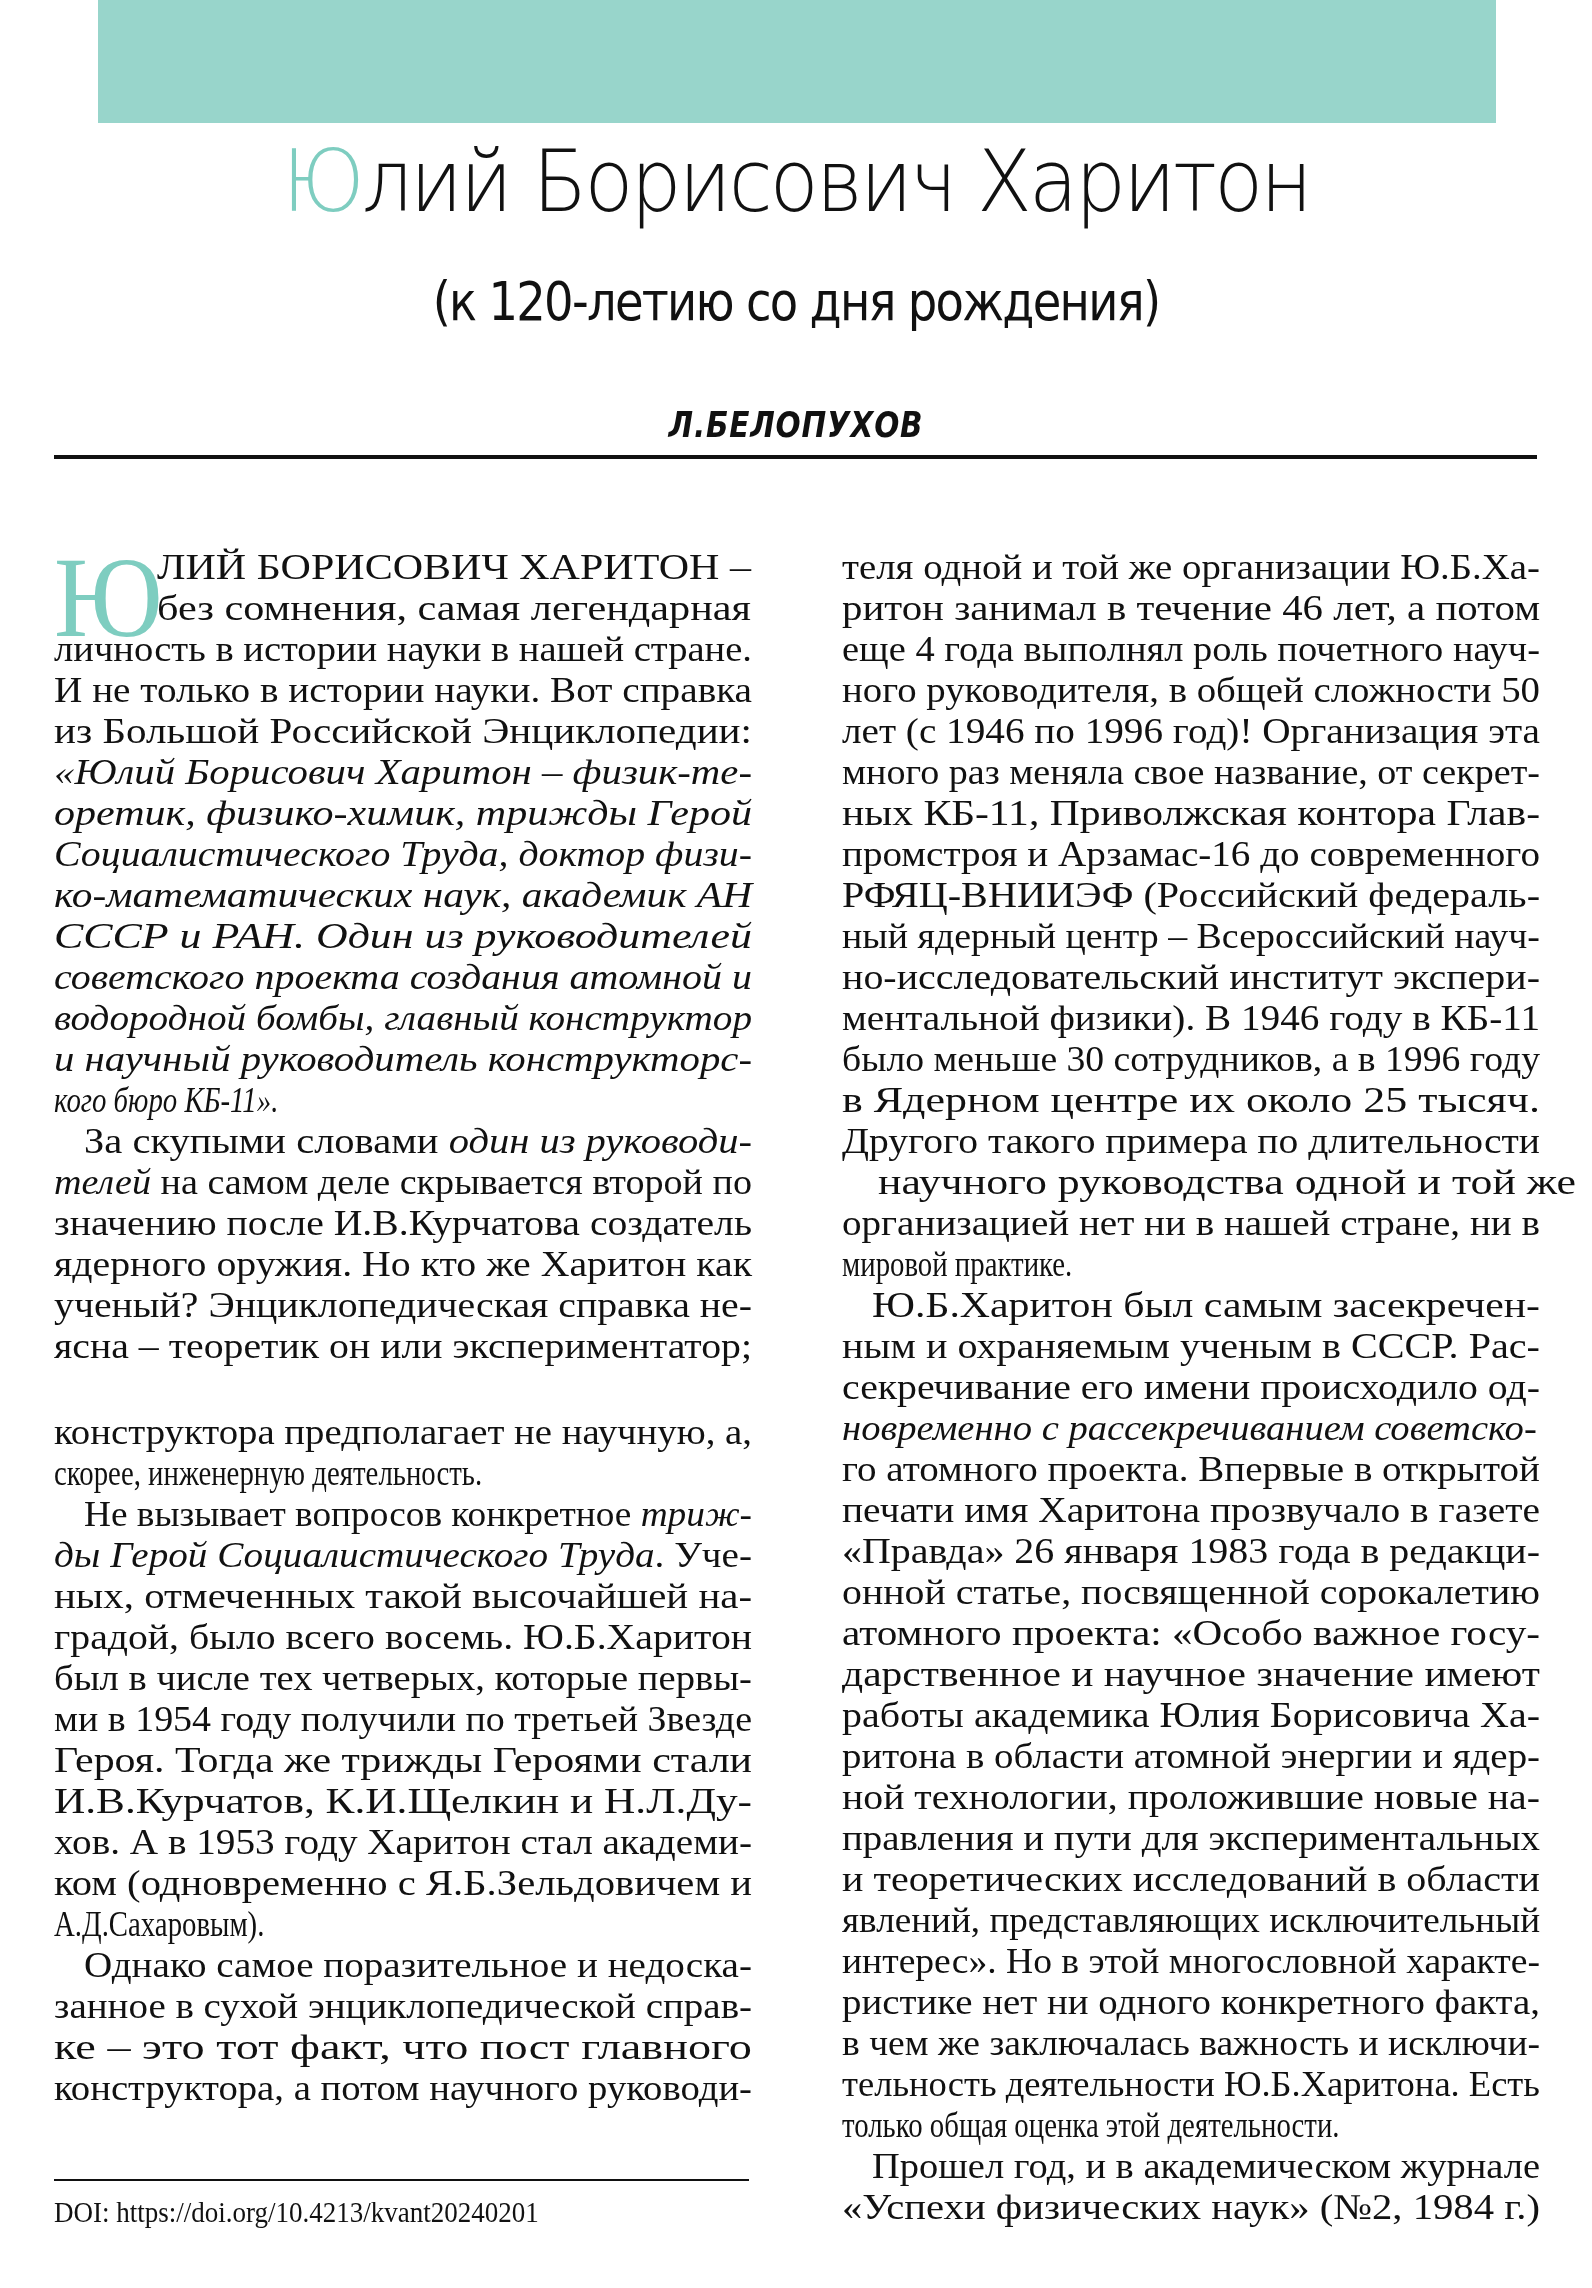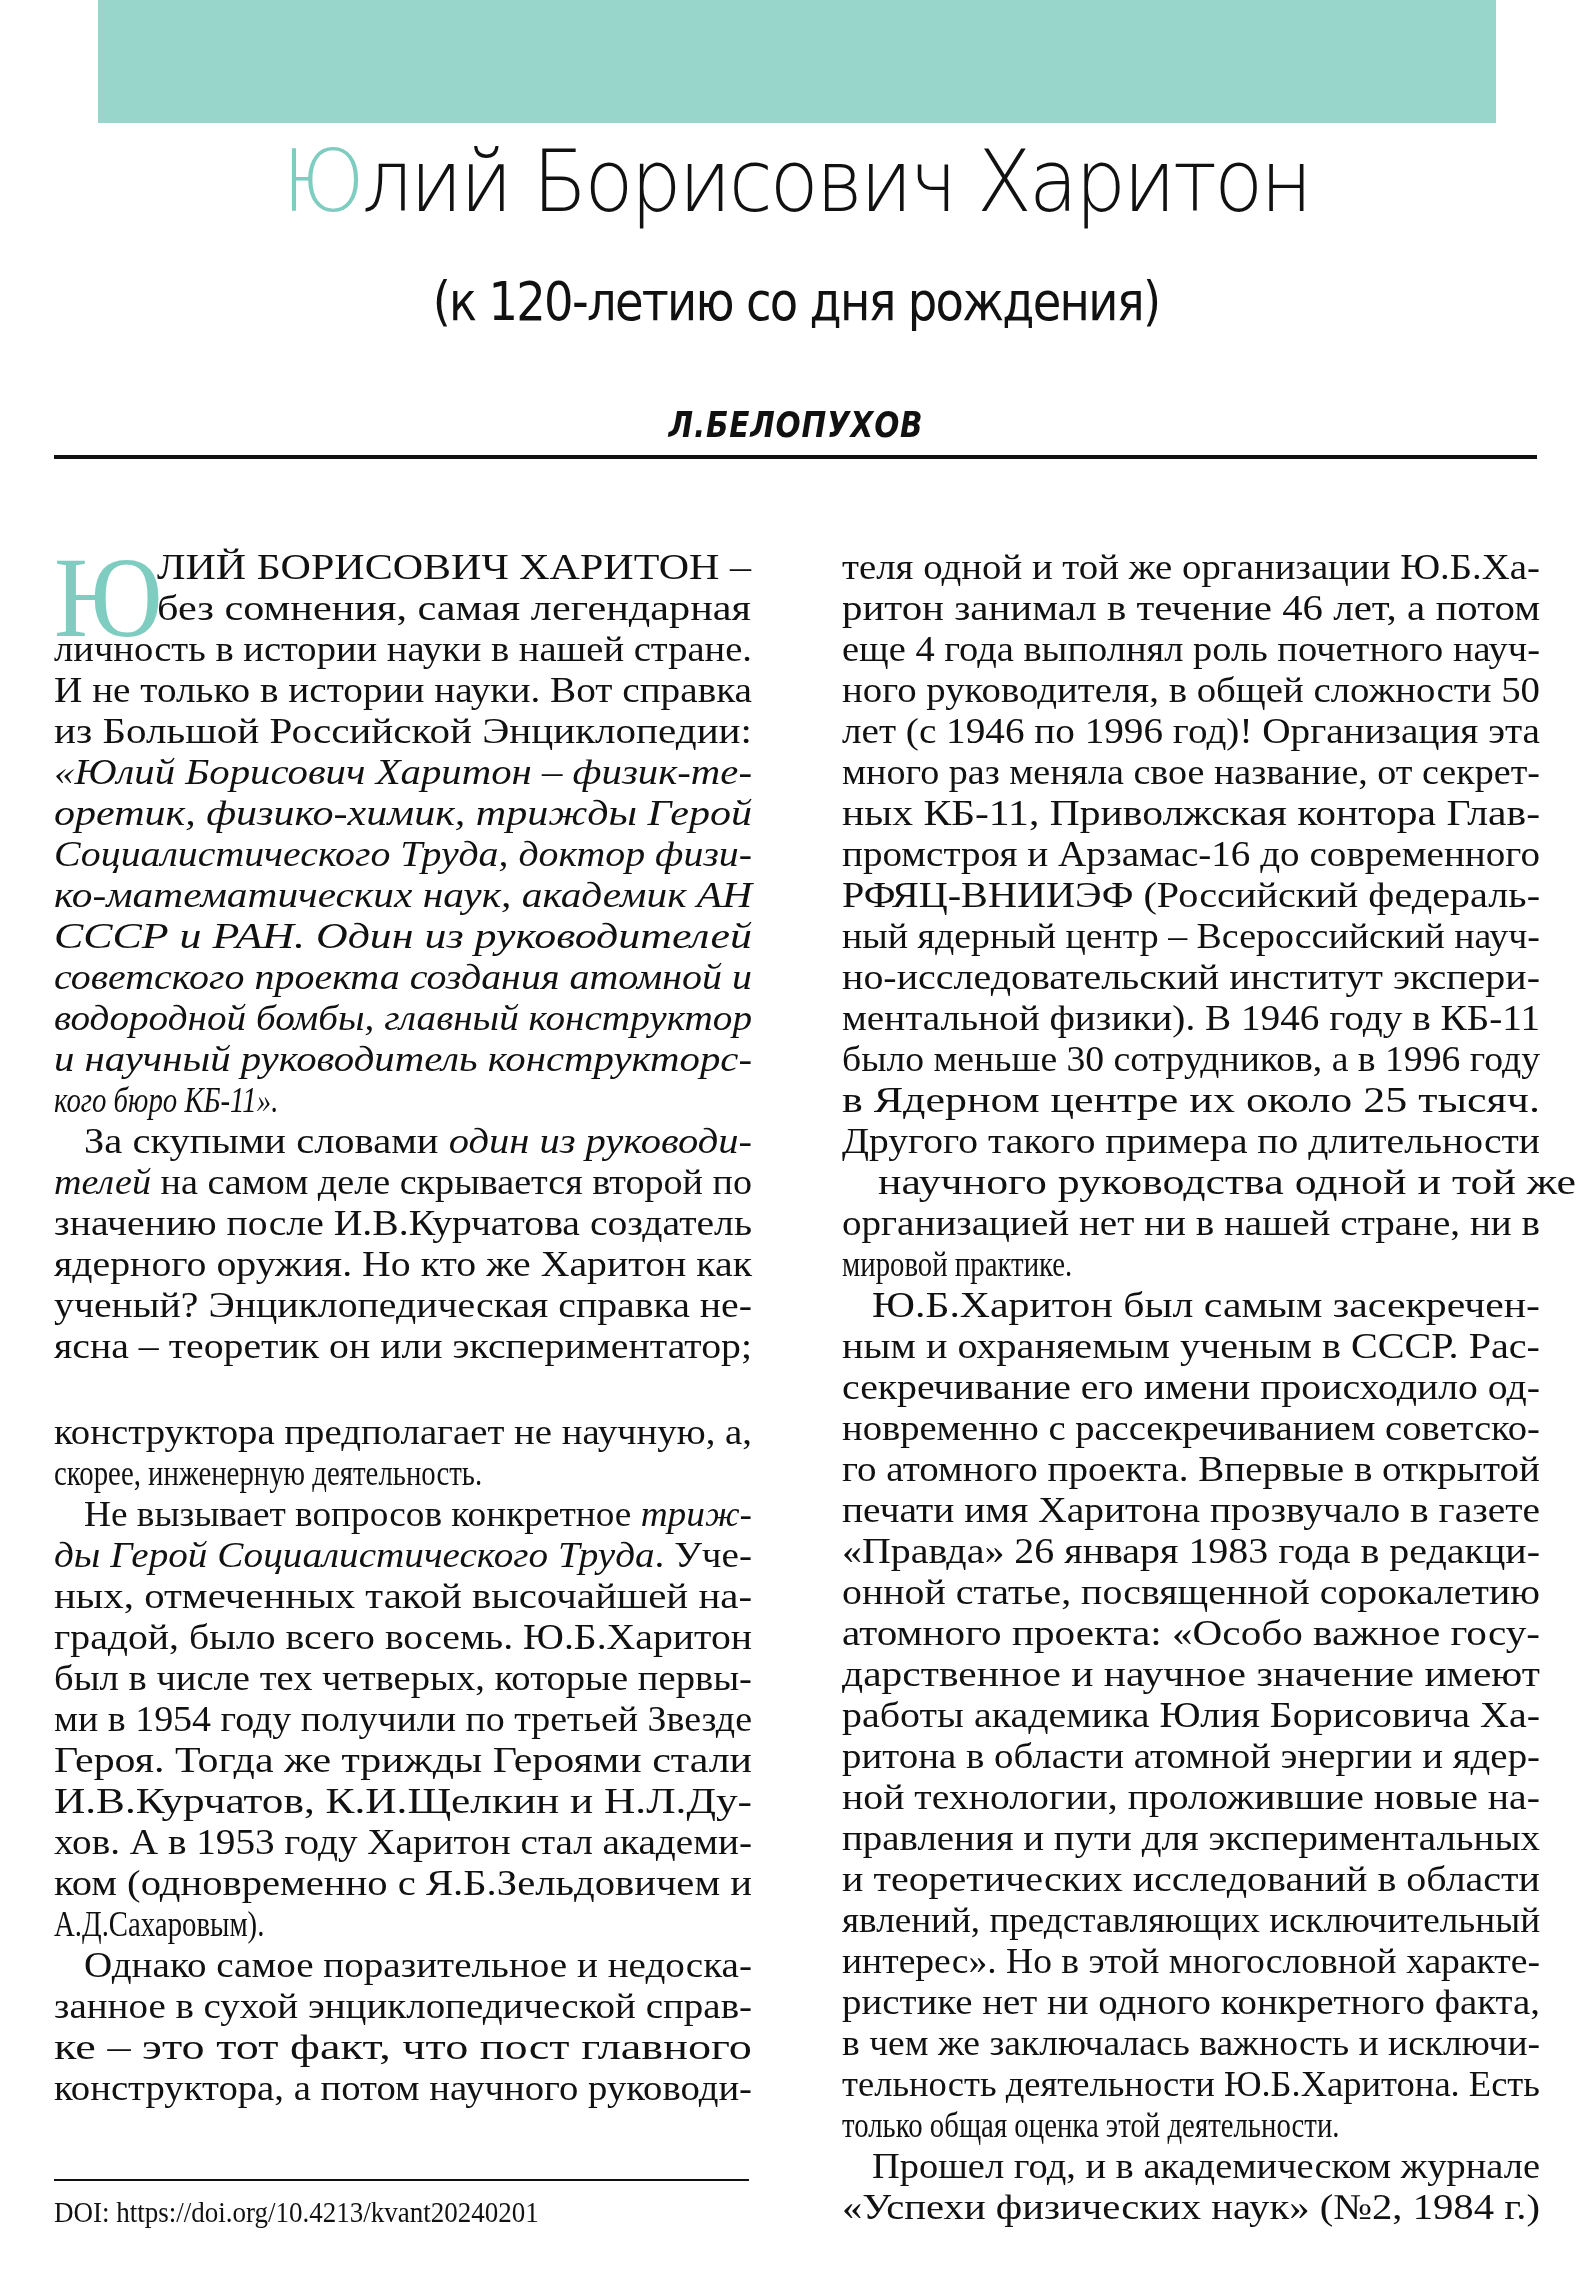--- a/index.html
+++ b/index.html
@@ -102,21 +102,21 @@
       <div class="line" style="padding-left: 0px;"><span class="txt" style="transform: scaleX(1.0894);"><span>ментальной физики). В 1946 году в КБ-11</span></span></div>
       <div class="line" style="padding-left: 0px;"><span class="txt" style="transform: scaleX(1.0462);"><span>было меньше 30 сотрудников, а в 1996 году</span></span></div>
       <div class="line" style="padding-left: 0px;"><span class="txt" style="transform: scaleX(1.2217);"><span>в Ядерном центре их около 25 тысяч.</span></span></div>
       <div class="line" style="padding-left: 0px;"><span class="txt" style="transform: scaleX(1.0995);"><span>Другого такого примера по длительности</span></span></div>
       <div class="line" style="padding-left: 0px; margin-left: 36px;"><span class="txt" style="transform: scaleX(1.218);"><span>научного руководства одной и той же</span></span></div>
       <div class="line" style="padding-left: 0px;"><span class="txt" style="transform: scaleX(1.0857);"><span>организацией нет ни в нашей стране, ни в</span></span></div>
       <div class="line" style="padding-left: 0px;"><span class="txt" style="transform: scaleX(0.8);"><span>мировой практике.</span></span></div>
       <div class="line" style="padding-left: 30px;"><span class="txt" style="transform: scaleX(1.1606);"><span>Ю.Б.Харитон был самым засекречен-</span></span></div>
       <div class="line" style="padding-left: 0px;"><span class="txt" style="transform: scaleX(1.115);"><span>ным и охраняемым ученым в СССР. Рас-</span></span></div>
       <div class="line" style="padding-left: 0px;"><span class="txt" style="transform: scaleX(1.1041);"><span>секречивание его имени происходило од-</span></span></div>
-      <div class="line" style="padding-left: 0px;"><span class="txt" style="transform: scaleX(1.0719);"><span>новременно с рассекречиванием советско-</span></span></div>
+      <div class="line" style="padding-left: 0px; font-style: italic;"><span class="txt" style="transform: scaleX(1.0719);"><span>новременно с рассекречиванием советско-</span></span></div>
       <div class="line" style="padding-left: 0px;"><span class="txt" style="transform: scaleX(1.0853);"><span>го атомного проекта. Впервые в открытой</span></span></div>
       <div class="line" style="padding-left: 0px;"><span class="txt" style="transform: scaleX(1.0955);"><span>печати имя Харитона прозвучало в газете</span></span></div>
       <div class="line" style="padding-left: 0px;"><span class="txt" style="transform: scaleX(1.1093);"><span>«Правда» 26 января 1983 года в редакци-</span></span></div>
       <div class="line" style="padding-left: 0px;"><span class="txt" style="transform: scaleX(1.1063);"><span>онной статье, посвященной сорокалетию</span></span></div>
       <div class="line" style="padding-left: 0px;"><span class="txt" style="transform: scaleX(1.1443);"><span>атомного проекта: «Особо важное госу-</span></span></div>
       <div class="line" style="padding-left: 0px;"><span class="txt" style="transform: scaleX(1.1537);"><span>дарственное и научное значение имеют</span></span></div>
       <div class="line" style="padding-left: 0px;"><span class="txt" style="transform: scaleX(1.1107);"><span>работы академика Юлия Борисовича Ха-</span></span></div>
       <div class="line" style="padding-left: 0px;"><span class="txt" style="transform: scaleX(1.0803);"><span>ритона в области атомной энергии и ядер-</span></span></div>
       <div class="line" style="padding-left: 0px;"><span class="txt" style="transform: scaleX(1.1036);"><span>ной технологии, проложившие новые на-</span></span></div>
       <div class="line" style="padding-left: 0px;"><span class="txt" style="transform: scaleX(1.0804);"><span>правления и пути для экспериментальных</span></span></div>

